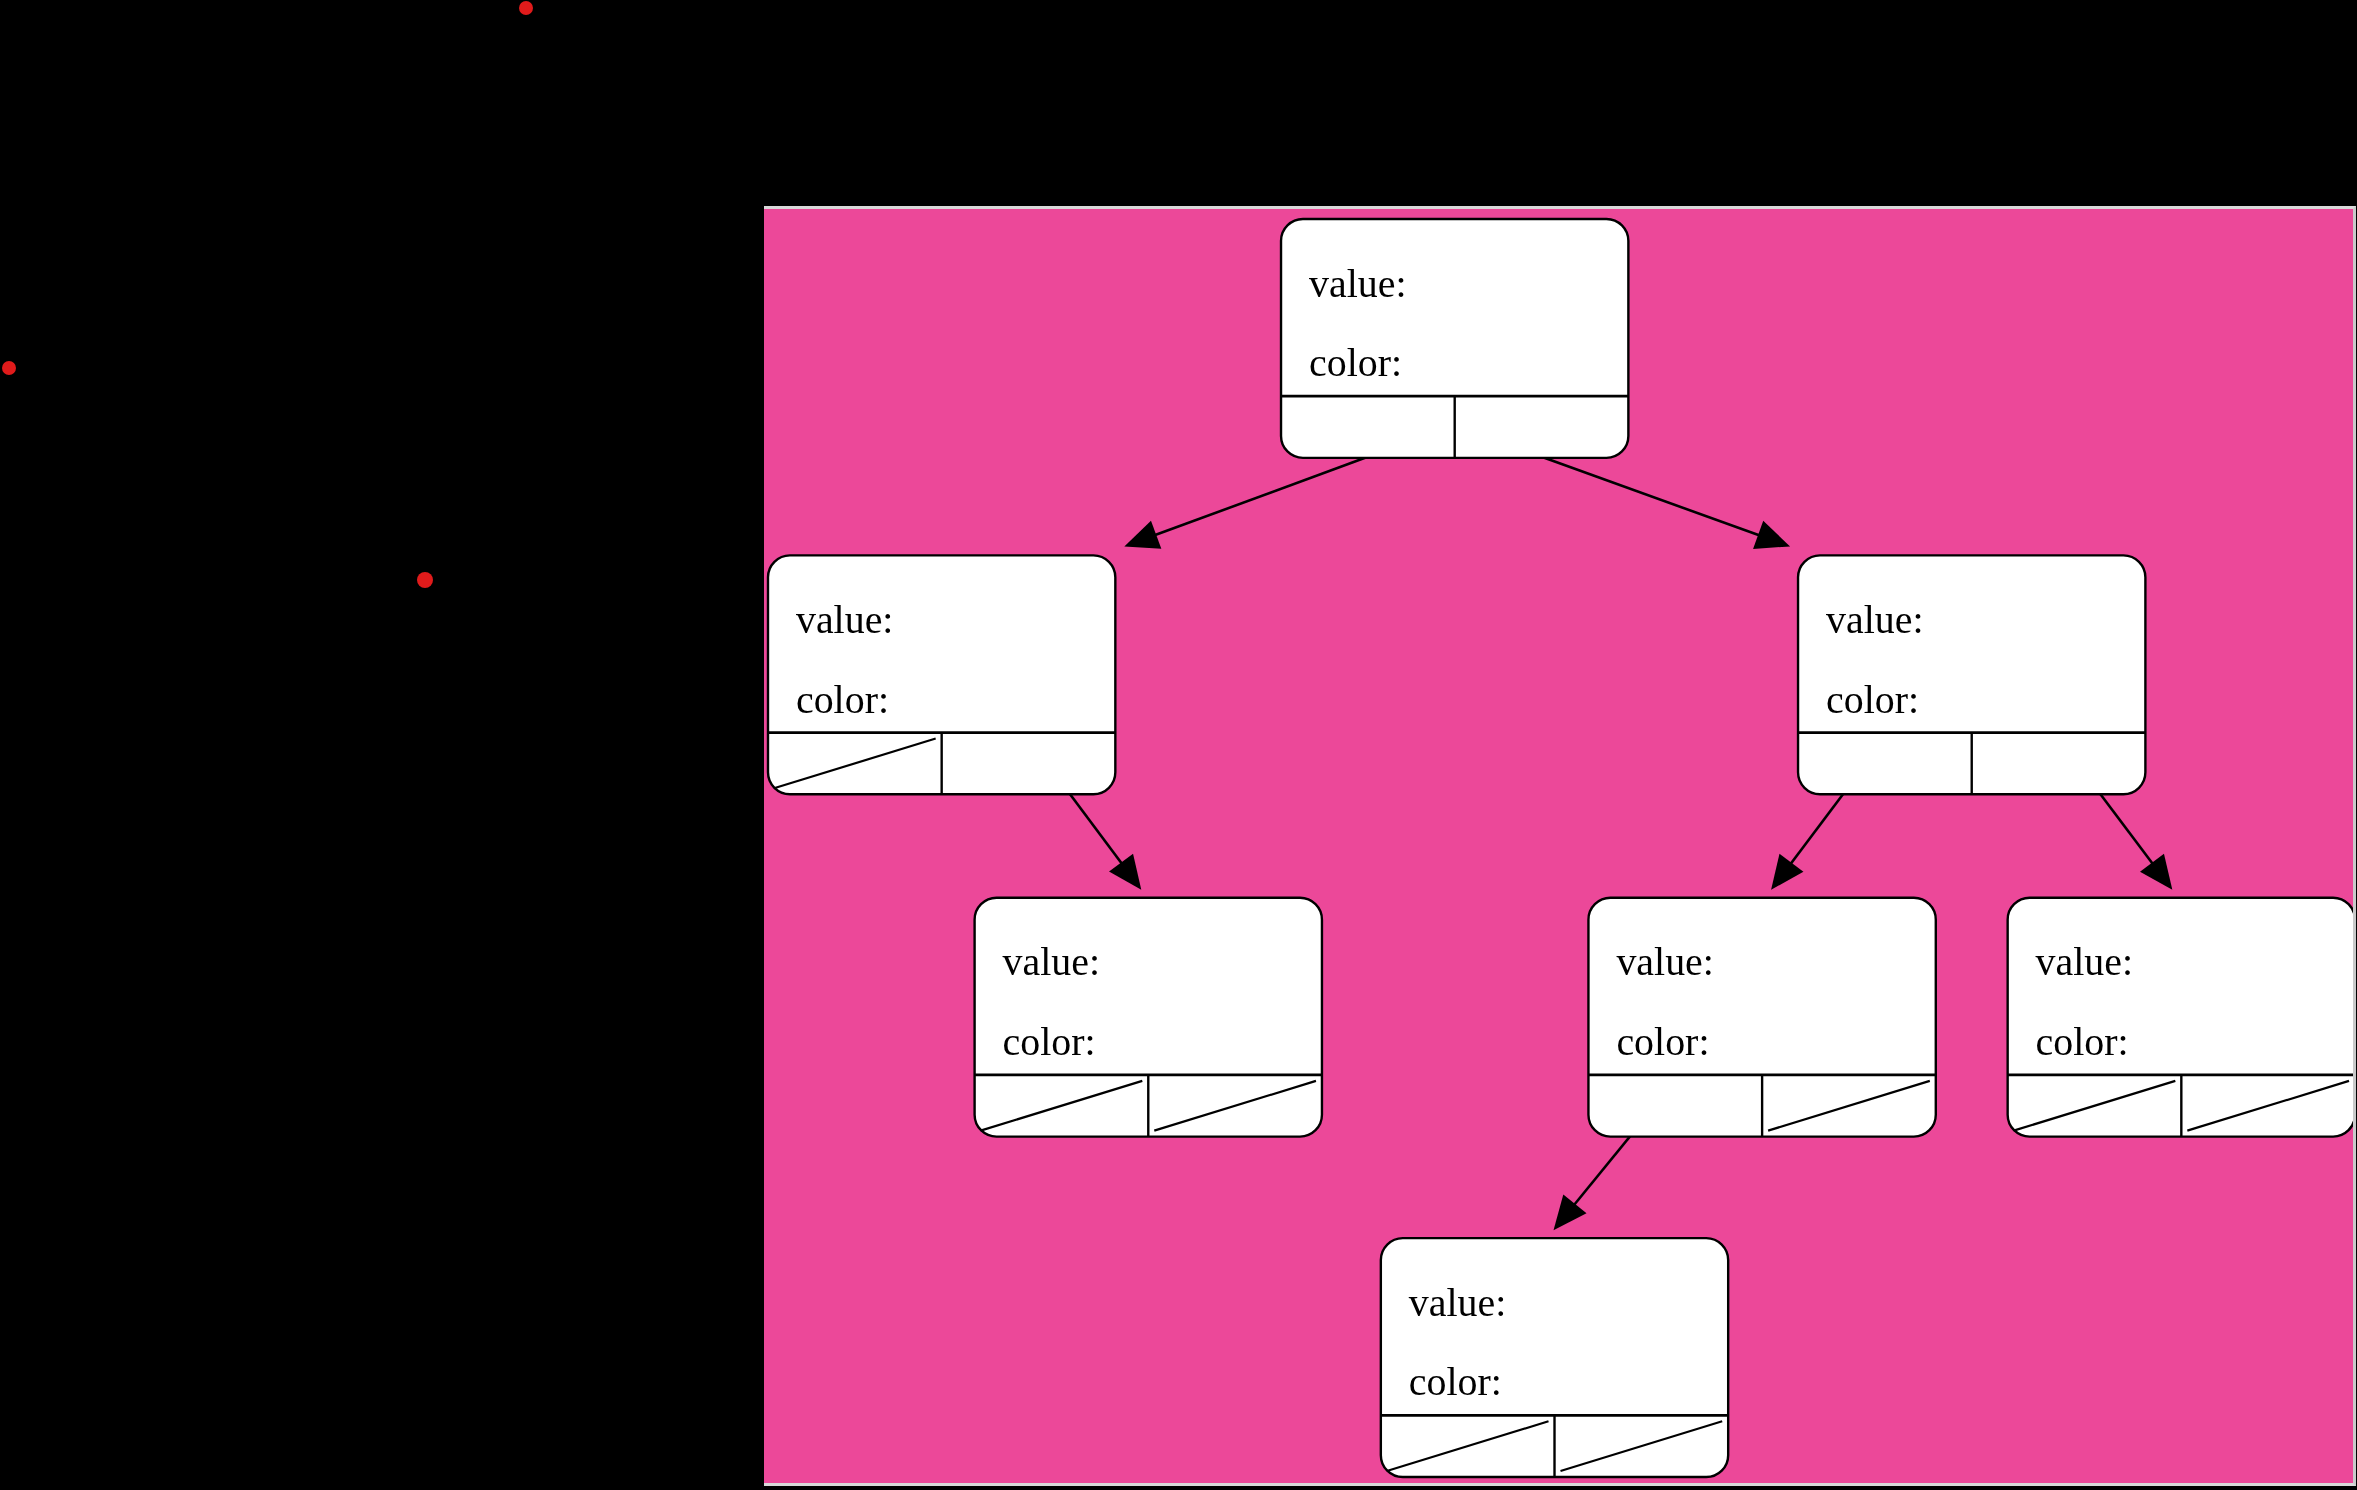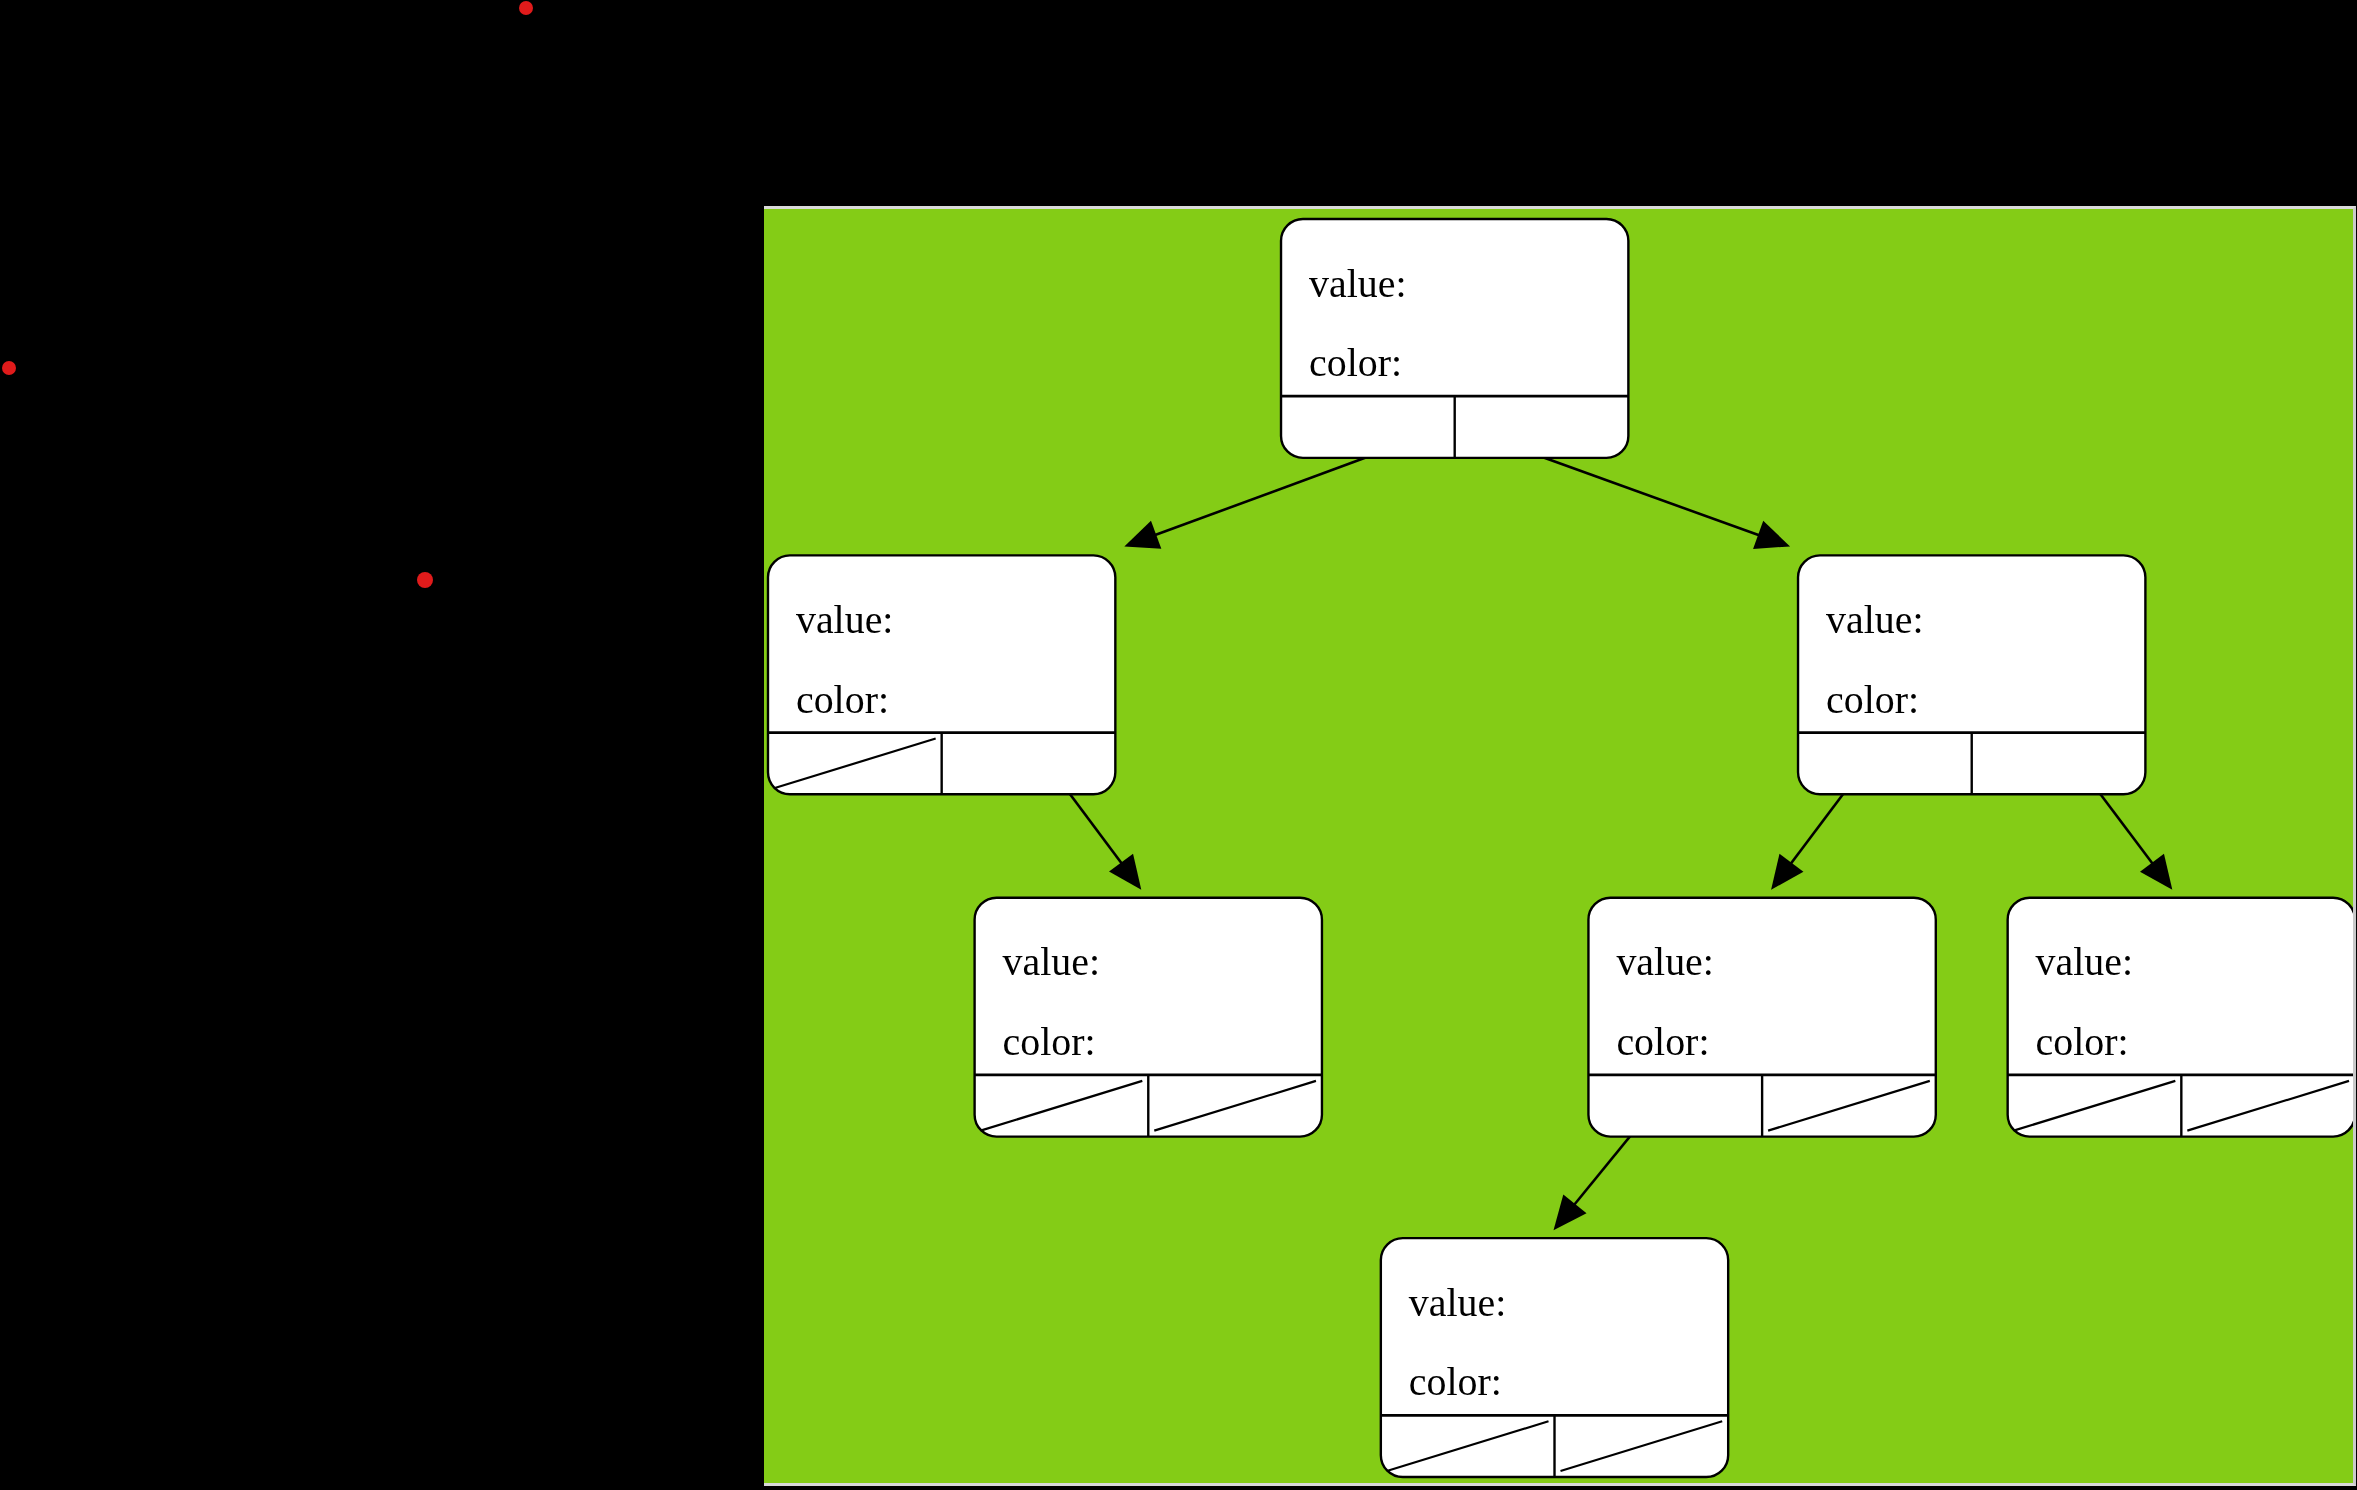--- a/index.html
+++ b/index.html
@@ -90,21 +90,21 @@
 <body>
 
 <div id="desktop"></div>
 
 <div id="markers">
     <div class="marker-dot" style="left: 519px; top: 1px; width: 14px; height: 14px; background: rgb(224, 27, 27);"></div>
     <div class="marker-dot" style="left: 2px; top: 361px; width: 14px; height: 14px; background: rgb(224, 27, 27);"></div>
     <div class="marker-dot" style="left: 417px; top: 572px; width: 16px; height: 16px; background: rgb(224, 27, 27);"></div>
   </div>
 
-<div id="doc-panel" style="left: 764px; top: 206px; width: 1592px; height: 1280px; background: #84cc16;">
+<div id="doc-panel" style="left: 764px; top: 206px; width: 1592px; height: 1280px; background: #ec4899;">
   <svg id="tree-canvas" xmlns="http://www.w3.org/2000/svg" viewBox="0 0 1592 1280" preserveAspectRatio="none">
     <g id="edge-layer">
         <g>
           <line x1="605" y1="249" x2="389.1463525604627" y2="328.618148645731" class="edge-line"></line>
           <polygon points="361,339 387.70827389138987,313.1607255182638 398.09012524565884,341.3070780787265" class="edge-head"></polygon>
         </g>
         <g>
           <line x1="779" y1="249" x2="999.7864006261804" y2="328.8023134793423" class="edge-line"></line>
           <polygon points="1028,339 990.9257441160089,341.54942163016443 1001.1234306366666,313.3358222563448" class="edge-head"></polygon>
         </g>

